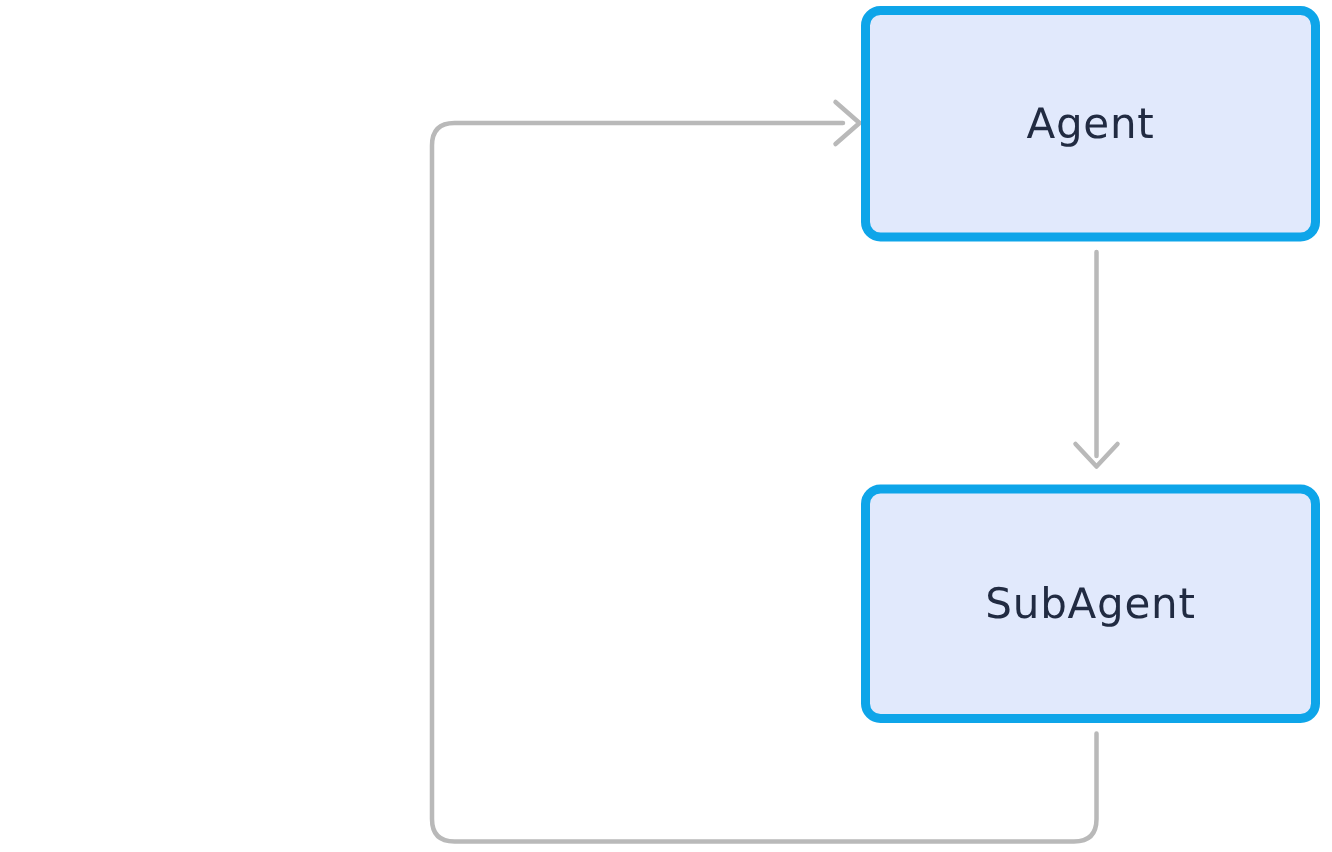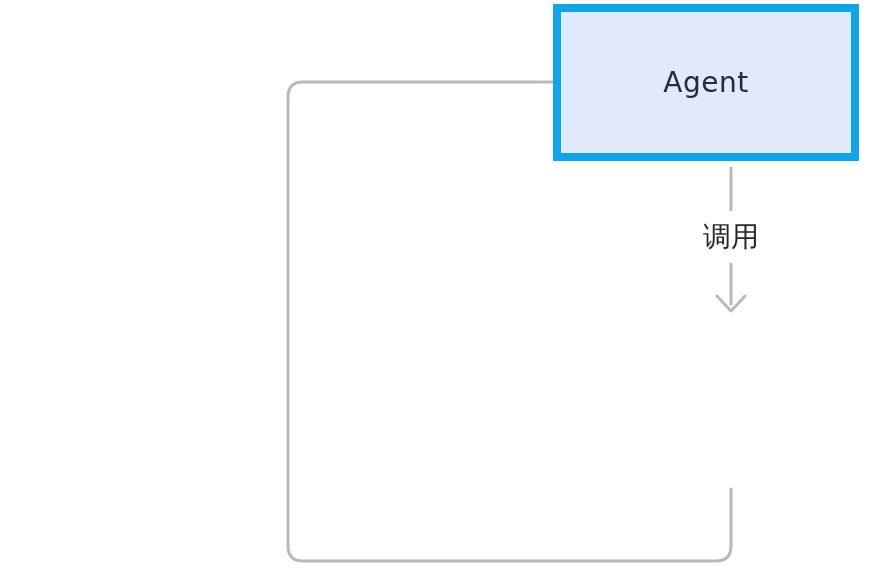--- a/index.html
+++ b/index.html
@@ -23,27 +23,27 @@
   }
   .wire {
     fill: none;
     stroke: #b9b9b9;
     stroke-width: 3;
     stroke-linecap: round;
     stroke-linejoin: round;
   }
   .node {
     position: absolute;
-    left: 553px;
+    left: 574px;
     width: 306px;
     height: 157px;
     box-sizing: border-box;
     background: #e1e9fc;
-    border: 8px solid #0ea5e9;
-    border-radius: 1px;
+    border: 6px solid #0ea5e9;
+    border-radius: 13px;
     display: flex;
     align-items: center;
     justify-content: center;
     z-index: 2;
   }
   .node-label {
     font-size: 28px;
     color: #212b42;
     letter-spacing: 0.5px;
   }
@@ -81,17 +81,19 @@
     <path class="wire" d="M 557 68 L 573 82 L 557 96"></path>
 
     <path class="wire" d="M 731 168 L 731 304"></path>
     <path class="wire" d="M 717 296 L 731 311 L 745 296"></path>
   </svg>
 
   <div class="node" id="node-agent">
     <span class="node-label">Agent</span>
   </div>
 
+  <div class="node" id="node-subagent">
+    <span class="node-label">SubAgent</span>
+  </div>
 
-  <div class="edge-label" id="label-call">调用</div>
 
 
 </div>
 
 </body></html>

